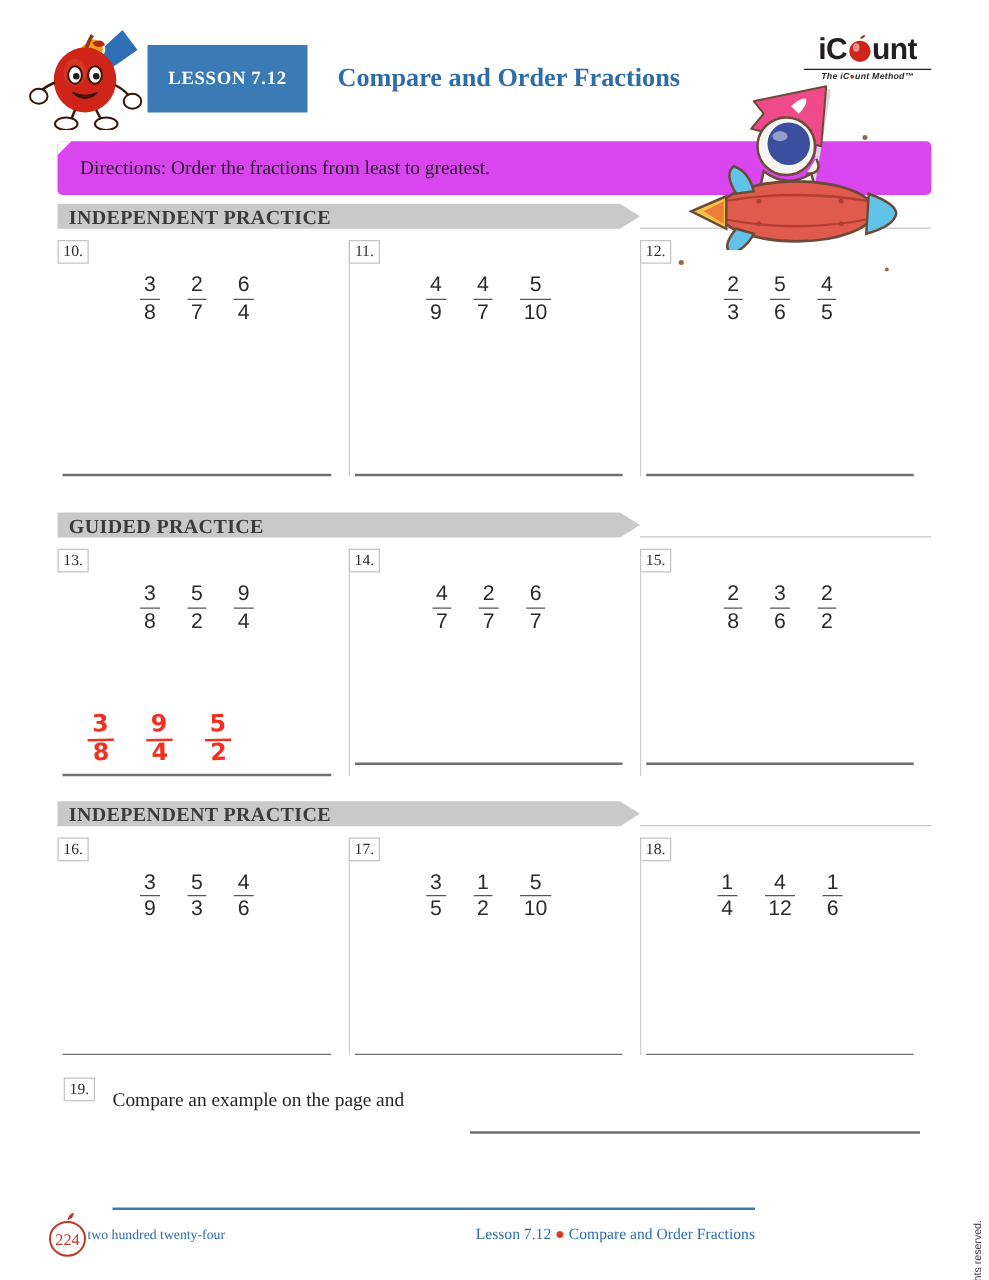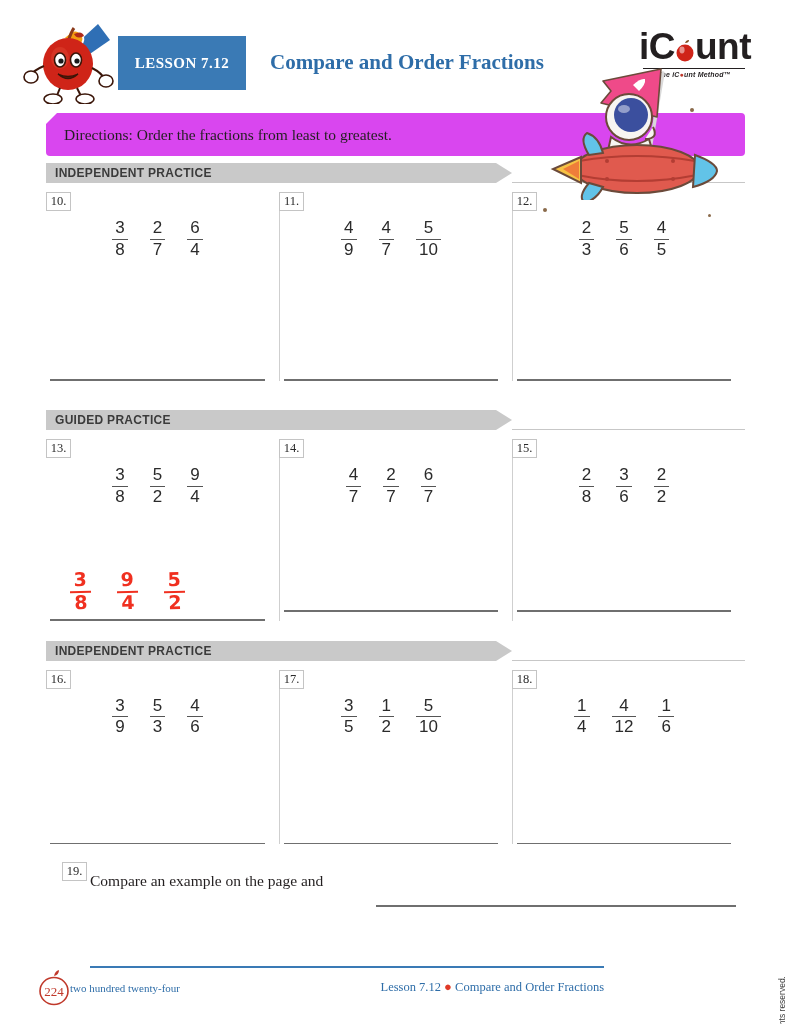--- a/index.html
+++ b/index.html
@@ -36,21 +36,21 @@
     font-size: 21px;
     font-weight: bold;
     font-family: "Liberation Serif", serif;
   }
   .logo-wrap {
     position: absolute; right: 42px; top: 28px;
     text-align: center;
     width: 110px;
   }
   .logo-main {
-    font-size: 37px;
+    font-size: 24px;
     font-weight: bold;
     color: #231f20;
     letter-spacing: -0.5px;
     line-height: 1;
     white-space: nowrap;
     font-family: "Liberation Sans", sans-serif;
   }
   .logo-apple-o {
     display: inline-block;
     position: relative;
@@ -104,24 +104,24 @@
     border-left: 16px solid #c9c9c9;
     border-top: 10px solid transparent;
     border-bottom: 10px solid transparent;
   }
   .section-bar .tail {
     position: absolute; left: 466px; top: 19px;
     right: 0; height: 1px; background: #c7c7c7;
   }
   .section-bar .label {
     position: absolute; left: 9px; top: 3px;
-    font-size: 12px; font-weight: bold;
+    font-size: 16px; font-weight: bold;
     letter-spacing: 0.3px;
     color: #3b3b3b;
-    font-family: Liberation Sans, sans-serif;
+    font-family: Liberation Serif, serif;
   }
 
   
   .prob-row {
     position: relative;
     margin: 0 46px;
     display: flex;
   }
   .prob-cell {
     position: relative;
@@ -546,21 +546,21 @@
             <span class="den">6</span>
           </span>
       </div>
       <div style="height:106px"></div>
       <div class="ans-line"></div>
     </div>
   </div>
 
   <div style="height:10px"></div>
   <div class="q19">
-    <div class="prob-num" style="position:absolute;left:16px;top:8px;text-align:right;">19.</div>
+    <div class="prob-num" style="position:absolute;left:5px;top:8px;text-align:right;">19.</div>
     <div class="q19-text">
       <span>Compare an example on the page and</span><br>
     </div>
     <div class="q19-line"></div>
   </div>
 
   <div class="footer">
     <div class="footer-rule"></div>
     <div class="page-apple">
       <svg viewBox="0 0 42 36" width="42" height="36">

